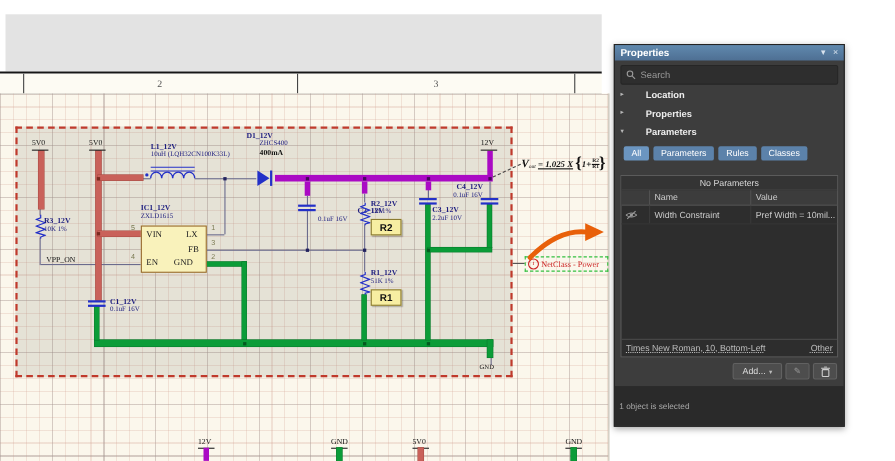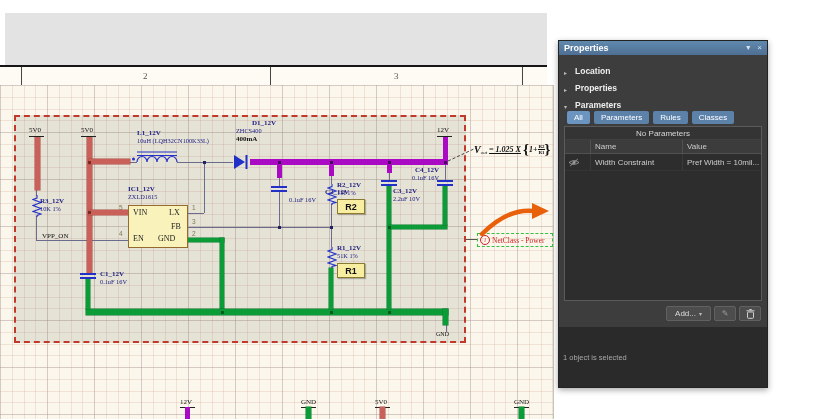--- a/index.html
+++ b/index.html
@@ -74,44 +74,44 @@
   #paramset-row{display:flex;align-items:center;margin:2px 0 6px 0;}
   #paramset-label{font-size:8.5px;color:#e2e2e2;}
   #filter-scope{font-size:7.5px;color:#b5b5b5;margin-left:auto;margin-right:4px;white-space:nowrap;}
   #filter-btn{width:18px;height:14px;background:#5d87b4;border-radius:2px;display:flex;align-items:center;justify-content:center;}
   #filter-caret{width:13px;height:14px;background:#47596c;border-radius:2px;color:#cfd8e2;font-size:7px;
         display:flex;align-items:center;justify-content:center;margin-left:2px;}
   #search-box{height:16px;background:#2e2e2e;border:1px solid #262626;border-radius:2px;display:flex;
         align-items:center;padding:0 4px;gap:4px;margin-bottom:4px;flex:0 0 auto;}
   #search-input{background:transparent;border:0;outline:none;color:#bbb;font-size:8.5px;width:100%;padding:0;}
   #search-input::placeholder{color:#9a9a9a;}
-  .section{height:17px;display:flex;align-items:flex-end;gap:5px;flex:0 0 auto;}
+  .section{height:17px;display:flex;align-items:flex-start;gap:17px;flex:0 0 auto;}
   .section .arr{color:#b8b8b8;font-size:6px;width:6px;}
   .section .sl{font:bold 8.5px "Liberation Sans",sans-serif;color:#ededed;}
-  #tabs{display:flex;gap:4px;margin:1px 0 2px 3px;flex:0 0 auto;}
+  #tabs{display:flex;gap:4px;margin:1px 0 13px 3px;flex:0 0 auto;}
   .tab{height:13px;border-radius:2px;background:#5c82aa;color:#fff;font-size:8px;display:flex;
        align-items:center;padding:0 7px;}
   .tab.active{background:#6b95c0;}
   #tablebox{border:1px solid #5b5b5b;background:#2d2d2d;flex:1;display:flex;flex-direction:column;min-height:0;}
   #thead{height:13px;background:#3c3c3c;display:flex;align-items:center;border-bottom:1px solid #515151;flex:0 0 auto;}
   .icon-col{width:26px;border-right:1px solid #515151;height:100%;flex:0 0 auto;display:flex;align-items:center;gap:3px;padding-left:3px;box-sizing:border-box;}
   .name-col{flex:1;padding-left:4px;color:#ccc;font-size:8px;border-right:1px solid #515151;height:100%;display:flex;align-items:center;box-sizing:border-box;min-width:0;}
   .value-col{width:78px;padding-left:4px;color:#ccc;font-size:8px;height:100%;display:flex;align-items:center;box-sizing:border-box;flex:0 0 auto;white-space:nowrap;overflow:hidden;}
   #noparams{height:12px;background:#343434;color:#d8d8d8;font-size:8px;display:flex;align-items:center;
        justify-content:center;border-bottom:1px solid #3f3f3f;flex:0 0 auto;}
   .prow{height:16px;display:flex;align-items:center;font-size:8px;color:#c6c6c6;border-bottom:1px solid #353535;flex:0 0 auto;}
   .prow.selected{background:#5b7ea6;color:#fff;border-bottom:1px solid #50719a;}
   #table-spacer{flex:1;}
   #font-row{height:15px;display:flex;align-items:center;padding:0 4px;border-top:1px solid #4a4a4a;flex:0 0 auto;}
   .linky{font-size:8px;color:#bdbdbd;text-decoration:underline dotted;white-space:nowrap;}
   #btn-row{display:flex;justify-content:flex-end;gap:3px;margin:5px 1px 4px 0;flex:0 0 auto;}
   .pbtn{height:15px;background:#4d4d4d;border:1px solid #616161;border-radius:2px;color:#ddd;font-size:8px;
        display:flex;align-items:center;justify-content:center;gap:3px;padding:0 8px;box-sizing:border-box;}
   .pbtn.sq{width:22px;padding:0;}
-  #status-strip{height:28px;background:#2a2a2a;display:flex;align-items:center;padding:16px 4px;
+  #status-strip{height:28px;background:#2a2a2a;display:flex;align-items:center;padding:4px 4px;
        color:#a8a8a8;font-size:7.5px;flex:0 0 auto;}
   svg{display:block;}
 </style>
 </head>
 <body>
 
 <div id="app">
 
   <div class="abs" id="gray-band"></div>
   <div class="abs" id="band-line"></div>
@@ -200,21 +200,21 @@
       <circle cx="2.5" cy="9" r="1.5" fill="#2330c8"></circle>
       <path d="M6,12 a5,5.5 0 0 1 10,0 a5,5.5 0 0 1 10,0 a5,5.5 0 0 1 10,0 a5,5.5 0 0 1 10,0" stroke="#2330c8" fill="none" stroke-width="1.2"></path>
     </svg>
     <div class="lbl" style="left:137px;top:44px;">L1_12V</div>
     <div class="val" style="left:137px;top:52px;">10uH (LQH32CN100K33L)</div>
 
     <svg class="abs" style="left:233px;top:68px;" width="17" height="19" viewBox="0 0 17 19">
       <polygon points="1,2 1,16 12,9" fill="#2330c8"></polygon>
       <rect x="12.5" y="2" width="2" height="14" fill="#2330c8"></rect>
     </svg>
-    <div class="lbl" style="left:252px;top:34px;">D1_12V</div>
+    <div class="lbl" style="left:224px;top:34px;">D1_12V</div>
     <div class="val" style="left:236px;top:42px;">ZHCS400</div>
     <div class="lbl blk" style="left:236px;top:50px;">400mA</div>
 
     <div class="abs" id="ic-body" style="left:128px;top:120px;"></div>
     <div class="pinname" style="left:133px;top:123px;">VIN</div>
     <div class="pinname" style="left:169px;top:123px;">LX</div>
     <div class="pinname" style="left:171px;top:137px;">FB</div>
     <div class="pinname" style="left:133px;top:149px;">EN</div>
     <div class="pinname" style="left:158px;top:149px;">GND</div>
     <div class="pinnum" style="left:119px;top:119px;">5</div>
@@ -305,20 +305,27 @@
 
   <div class="abs" id="panel">
     <div id="panel-header">
       <span id="panel-title">Properties</span>
       <span class="hdr-btn">▾</span>
       <span class="hdr-btn">×</span>
     </div>
     <div id="panel-body">
 
 
+      <div id="search-box">
+        <svg width="10" height="10" viewBox="0 0 10 10">
+            <circle cx="4" cy="4" r="2.7" stroke="#9a9a9a" stroke-width="1.1" fill="none"></circle>
+            <line x1="6.2" y1="6.2" x2="9" y2="9" stroke="#9a9a9a" stroke-width="1.1"></line>
+          </svg>
+        <input id="search-input" placeholder="Search" style="">
+      </div>
 
       <div class="section">
         <span class="arr">▸</span>
         <span class="sl">Location</span>
       </div>
       <div class="section">
         <span class="arr">▸</span>
         <span class="sl">Properties</span>
       </div>
       <div class="section">
@@ -349,20 +356,25 @@
                 <line x1="2.2" y1="8" x2="9.8" y2="1" stroke="currentColor" stroke-width="1"></line>
               </svg>
           </span>
           <span class="name-col" style="border-right:1px solid #3a3a3a;">Width Constraint</span>
           <span class="value-col">Pref Width = 10mil...</span>
         </div>
 
 
         <div id="table-spacer"></div>
 
+        <div id="font-row">
+          <span class="linky">Times New Roman, 10, Bottom-Left</span>
+          <span style="flex:1;"></span>
+          <span class="linky">Other</span>
+        </div>
       </div>
 
       <div id="btn-row">
         <span class="pbtn">
           <span>Add...</span>
           <span style="font-size:6px;color:#bbb;">▾</span>
         </span>
         <span class="pbtn sq" style="color:#9a9a9a;">
           <span>✎</span>
         </span>

